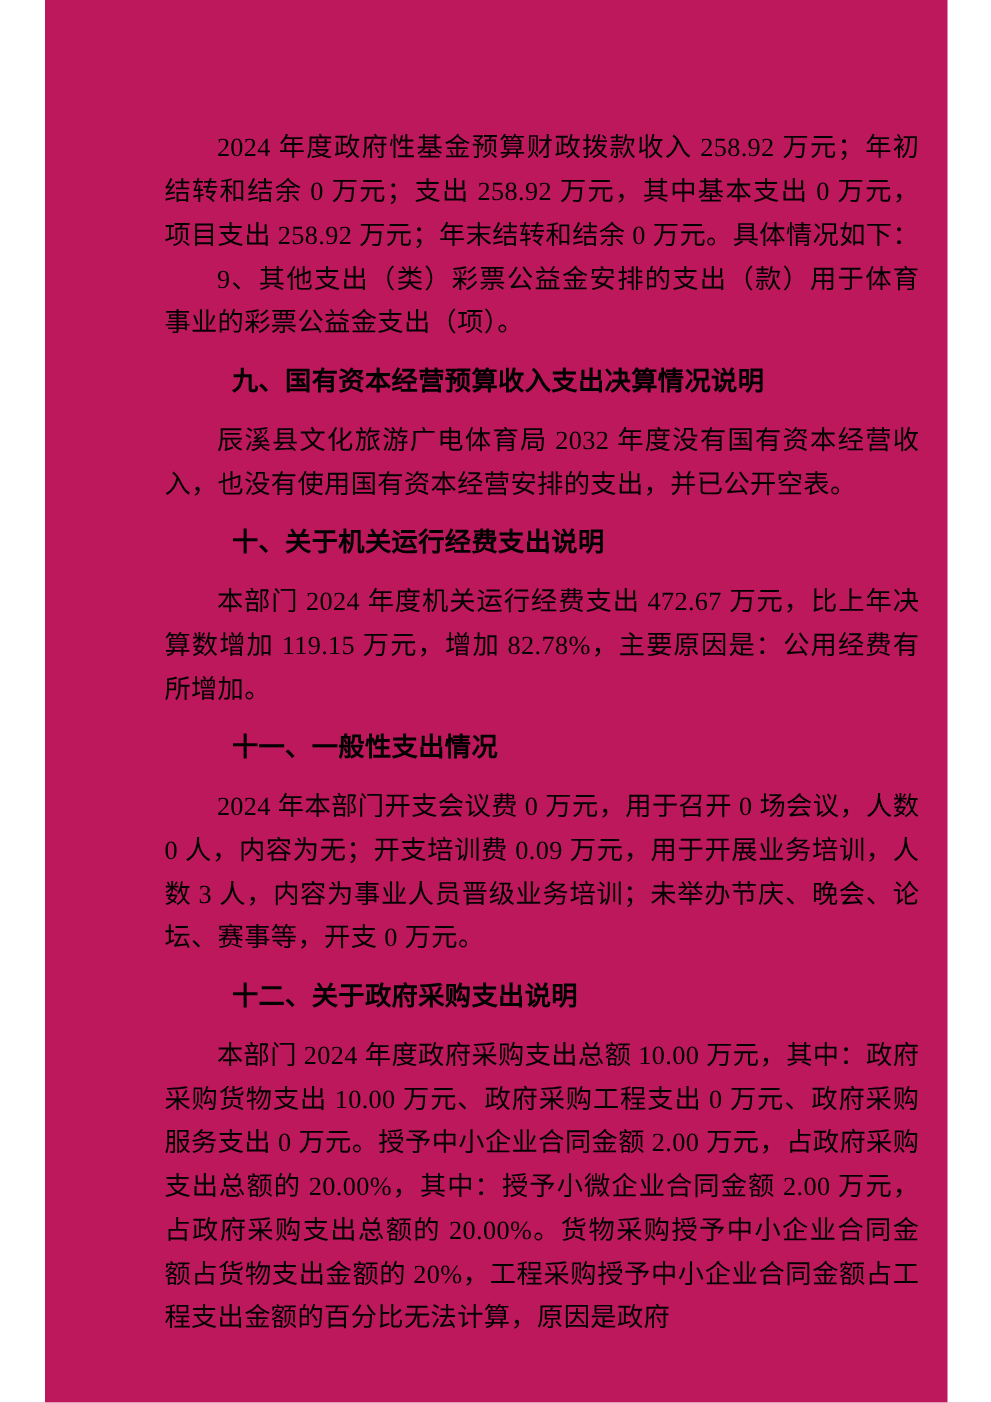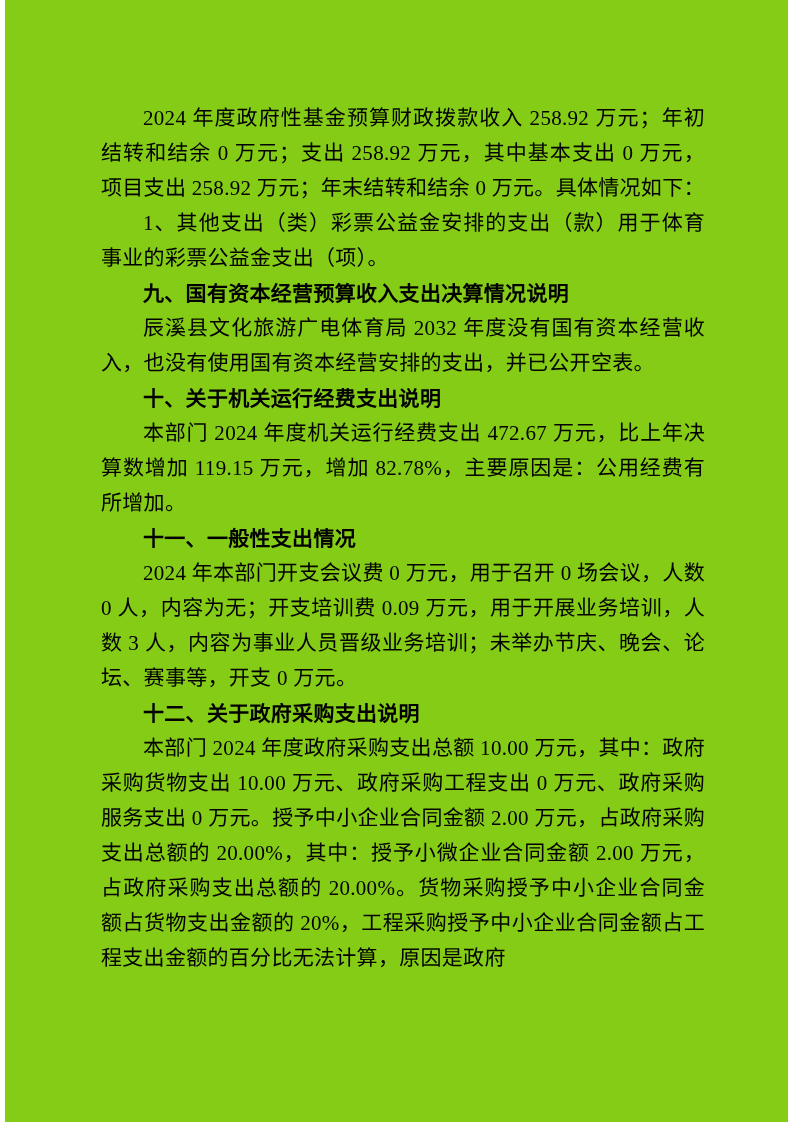--- a/index.html
+++ b/index.html
@@ -2,59 +2,59 @@
 <html lang="zh-CN"><head>
 <meta charset="utf-8">
 <style>
   html, body {
     margin: 0;
     padding: 0;
     background: #ffffff;
   }
   .page {
     position: relative;
-    width: 783px;
+    width: 722px;
     height: 1122px;
     margin: 0 auto;
-    background: #84cc16;
+    background: #be185d;
     overflow: hidden;
     box-sizing: border-box;
     padding: 101px 93px 0 96px;
   }
   .doc-body {
     width: 604px;
   }
   .para {
     margin: 0;
     font-family: "Liberation Serif", "DejaVu Serif", serif;
     font-size: 21px;
     line-height: 35px;
     color: #000000;
     text-align: justify;
     text-indent: 2em;
     letter-spacing: 0.3px;
   }
   .heading {
-    margin: 0;
+    margin: 12px;
     font-family: "Liberation Sans", "DejaVu Sans", sans-serif;
     font-weight: 700;
     font-size: 21px;
     line-height: 35px;
     color: #000000;
     text-indent: 2em;
     letter-spacing: 0.3px;
   }
 </style>
 </head>
 <body>
 
 <div class="page">
   <div class="doc-body">
     <p class="para">2024 年度政府性基金预算财政拨款收入 258.92 万元；年初结转和结余 0 万元；支出 258.92 万元，其中基本支出 0 万元，项目支出 258.92 万元；年末结转和结余 0 万元。具体情况如下：</p>
-    <p class="para">1、其他支出（类）彩票公益金安排的支出（款）用于体育事业的彩票公益金支出（项）。</p>
+    <p class="para">9、其他支出（类）彩票公益金安排的支出（款）用于体育事业的彩票公益金支出（项）。</p>
     <p class="heading">九、国有资本经营预算收入支出决算情况说明</p>
     <p class="para">辰溪县文化旅游广电体育局 2032 年度没有国有资本经营收入，也没有使用国有资本经营安排的支出，并已公开空表。</p>
     <p class="heading">十、关于机关运行经费支出说明</p>
     <p class="para">本部门 2024 年度机关运行经费支出 472.67 万元，比上年决算数增加 119.15 万元，增加 82.78%，主要原因是：公用经费有所增加。</p>
     <p class="heading">十一、一般性支出情况</p>
     <p class="para">2024 年本部门开支会议费 0 万元，用于召开 0 场会议，人数 0 人，内容为无；开支培训费 0.09 万元，用于开展业务培训，人数 3 人，内容为事业人员晋级业务培训；未举办节庆、晚会、论坛、赛事等，开支 0 万元。</p>
     <p class="heading">十二、关于政府采购支出说明</p>
     <p class="para">本部门 2024 年度政府采购支出总额 10.00 万元，其中：政府采购货物支出 10.00 万元、政府采购工程支出 0 万元、政府采购服务支出 0 万元。授予中小企业合同金额 2.00 万元，占政府采购支出总额的 20.00%，其中：授予小微企业合同金额 2.00 万元，占政府采购支出总额的 20.00%。货物采购授予中小企业合同金额占货物支出金额的 20%，工程采购授予中小企业合同金额占工程支出金额的百分比无法计算，原因是政府</p>
   </div>
 </div>

